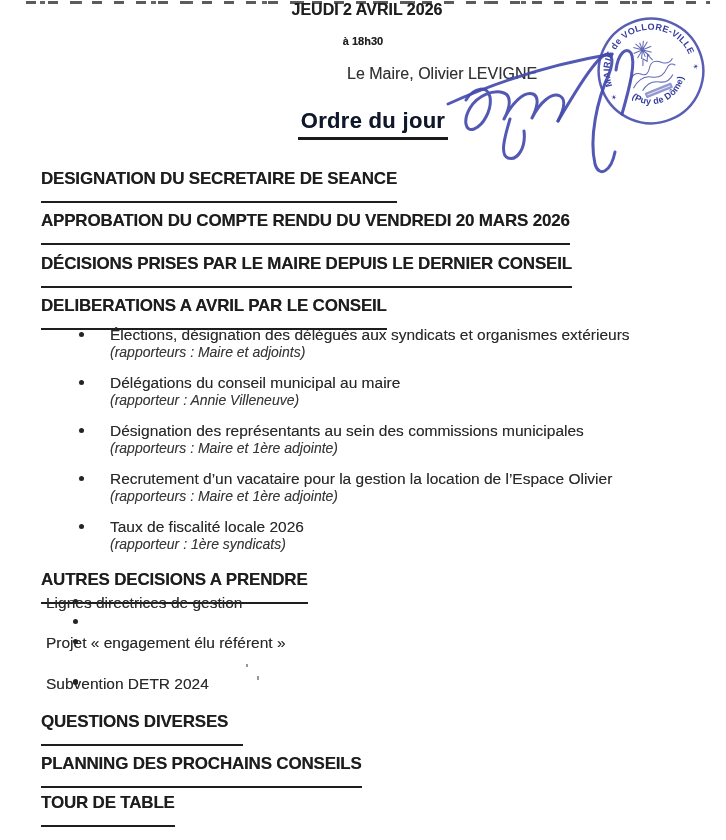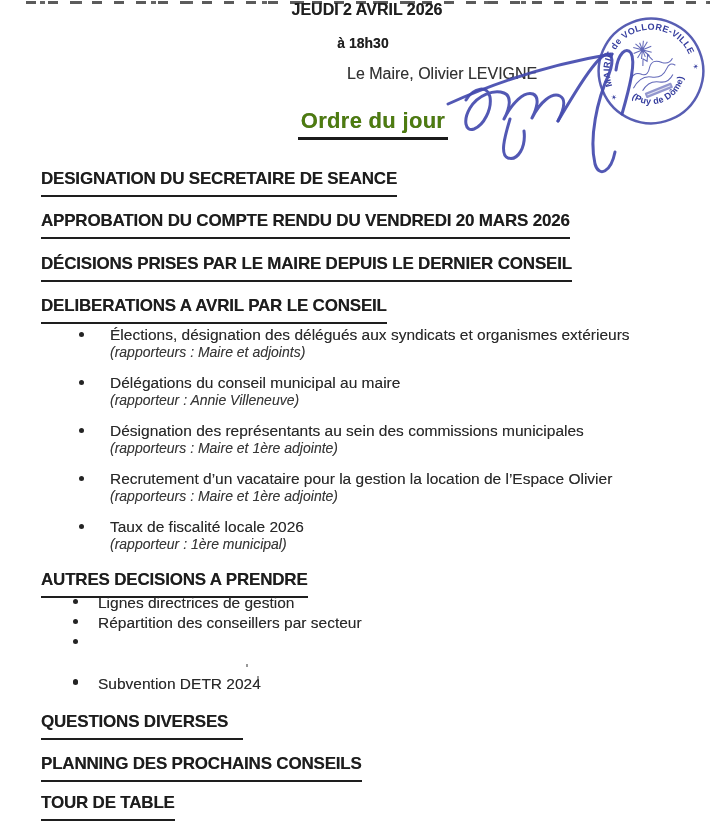--- a/index.html
+++ b/index.html
@@ -10,36 +10,36 @@
   }
   
   .top-remnants{
     position:absolute;top:1px;left:26px;right:16px;height:3px;opacity:.78;
     background-image:
       repeating-linear-gradient(90deg,#2e2e2e 0 10px,transparent 10px 22px),
       repeating-linear-gradient(90deg,transparent 0 14px,#3a3a3a 14px 19px,transparent 19px 37px);
   }
   .centerline{position:absolute;left:0;right:0;text-align:center}
   .date1{top:1px;font-size:16px;font-weight:700;color:#1f1f1f;padding-left:8px;text-shadow:0 0 .6px rgba(30,30,30,.55)}
-  .date2{top:35px;font-size:14px;font-weight:700;color:#1f1f1f;padding-left:0;text-shadow:0 0 .6px rgba(30,30,30,.55)}
+  .date2{top:35px;font-size:11px;font-weight:700;color:#1f1f1f;padding-left:0;text-shadow:0 0 .6px rgba(30,30,30,.55)}
   .signatory{position:absolute;left:347px;top:65px;font-size:16px;color:#333;text-shadow:0 0 .5px rgba(40,40,40,.45)}
   .title-line{top:108px;padding-left:20px}
   .title{
-    display:inline-block;font-size:22px;font-weight:700;color:#4d7c0f;letter-spacing:.3px;
+    display:inline-block;font-size:22px;font-weight:700;color:#0f172a;letter-spacing:.3px;
     border-bottom:3px solid #1b1b1b;padding:0 3px 3px;text-shadow:0 0 .6px rgba(20,20,20,.5)
   }
   .hd{position:absolute;left:41px;font-size:17px;font-weight:700;color:#1d1d1d;letter-spacing:-.2px;white-space:nowrap;text-shadow:0 0 .6px rgba(25,25,25,.55)}
-  .hd span{display:inline-block;border-bottom:2px solid #1e1e1e;padding-bottom:6px}
+  .hd span{display:inline-block;border-bottom:2px solid #1e1e1e;padding-bottom:12px}
   .hd.pad span{padding-right:15px}
   .bullet{position:absolute;left:0;right:0}
   .dot{position:absolute;width:5px;height:5px;border-radius:50%;background:#242424;top:7px}
   .g1 .dot{left:79px}
   .g1 .btxt{margin-left:110px}
   .g2 .dot{left:73px;top:6px}
-  .g2 .btxt{margin-left:98px}
+  .g2 .btxt{margin-left:46px}
   .main{font-size:15.5px;color:#2a2a2a;line-height:19px;white-space:nowrap;text-shadow:0 0 .5px rgba(40,40,40,.45)}
   .rap{font-size:14px;font-style:italic;color:#383838;line-height:17px;white-space:nowrap;text-shadow:0 0 .4px rgba(50,50,50,.4)}
   .stamp-svg{position:absolute;left:580px;top:14px;width:142px;height:114px}
   .sig-svg{position:absolute;left:440px;top:38px;width:230px;height:140px}
   .ink{stroke:#3b42a6;fill:none}
   .ring{stroke-width:2.6;stroke-opacity:.85}
   .emblem{stroke-width:1.1;stroke-opacity:.8}
   .arc-text{font-family:"Liberation Sans",sans-serif;font-size:9.5px;font-weight:700;fill:#353d9e;letter-spacing:.4px}
   .arc-text-b{font-family:"Liberation Sans",sans-serif;font-size:9.5px;font-weight:700;fill:#353d9e;letter-spacing:.3px}
   .star{font-size:8px;fill:#353d9e}
@@ -124,40 +124,40 @@
     <span class="dot"></span>
     <div class="btxt">
       <div class="main">Recrutement d’un vacataire pour la gestion la location de l’Espace Olivier</div>
       <div class="rap">(rapporteurs : Maire et 1ère adjointe)</div>
     </div>
   </div>
   <div class="bullet g1" style="top:517px">
     <span class="dot"></span>
     <div class="btxt">
       <div class="main">Taux de fiscalité locale 2026</div>
-      <div class="rap">(rapporteur : 1ère municipal)</div>
+      <div class="rap">(rapporteur : 1ère syndicats)</div>
     </div>
   </div>
 
   <div class="hd" style="top:570px"><span>AUTRES DECISIONS A PRENDRE</span></div>
 
   <div class="bullet g2" style="top:593px">
     <span class="dot"></span>
     <div class="btxt">
         <div class="main">Lignes directrices de gestion</div>
       </div>
   </div>
   <div class="bullet g2" style="top:613px">
     <span class="dot"></span>
-    <div class="btxt">
-        <div class="main">Répartition des conseillers par secteur</div>
-      </div>
   </div>
   <div class="bullet g2" style="top:633px">
     <span class="dot"></span>
+    <div class="btxt">
+        <div class="main">Projet « engagement élu référent »</div>
+      </div>
   </div>
   <div class="bullet g2" style="top:674px">
     <span class="dot"></span>
     <div class="btxt">
         <div class="main">Subvention DETR 2024</div>
       </div>
   </div>
   <div class="bullet g2" style="top:673px">
     <span class="dot"></span>
   </div>

